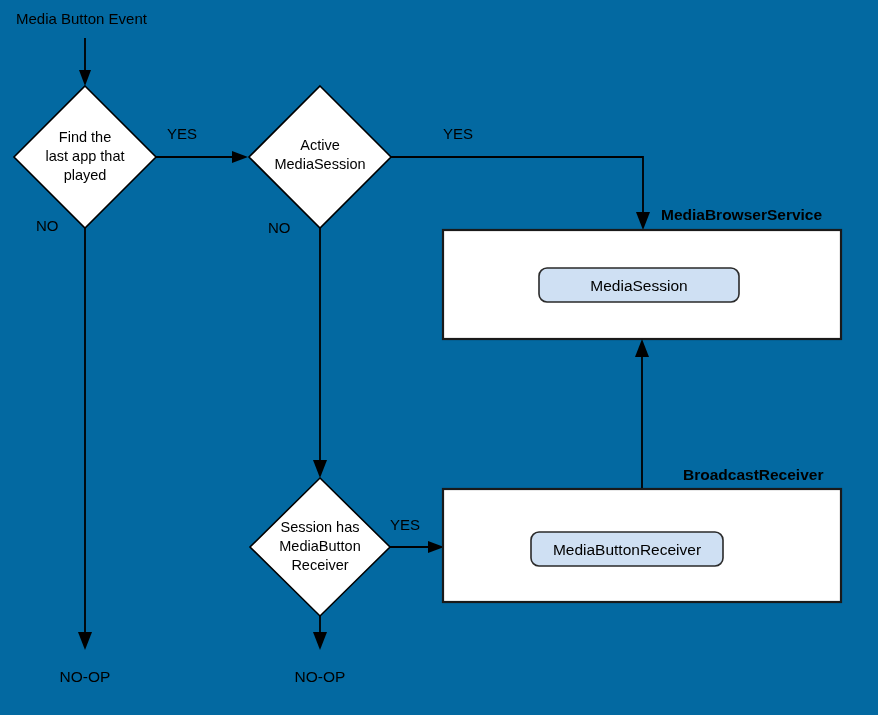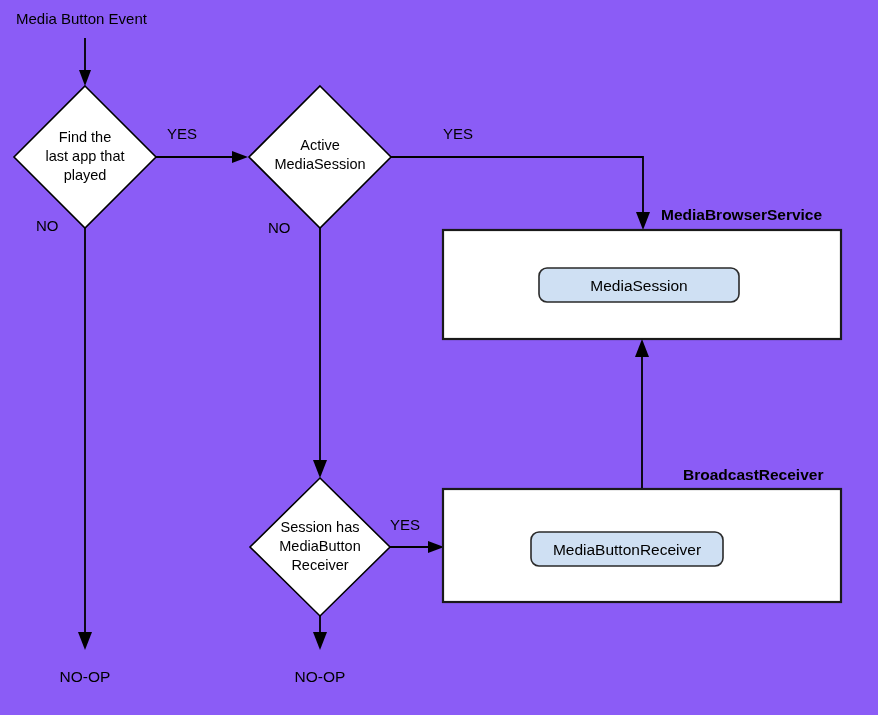--- a/index.html
+++ b/index.html
@@ -7,21 +7,21 @@
     padding: 0;
     background: #ffffff;
   }
   body {
     font-family: "Liberation Sans", sans-serif;
   }
   #diagram-root {
     position: relative;
     width: 878px;
     height: 715px;
-    background: #8b5cf6;
+    background: #0369a1;
     overflow: hidden;
   }
   svg.flow {
     position: absolute;
     top: 0;
     left: 0;
     width: 878px;
     height: 715px;
   }
   .shape-outline {

